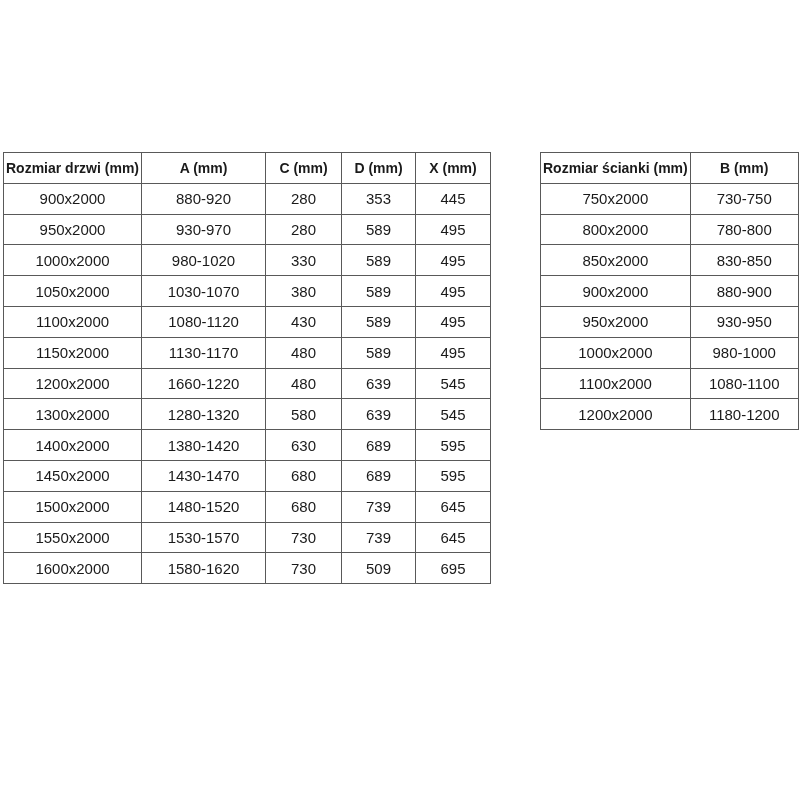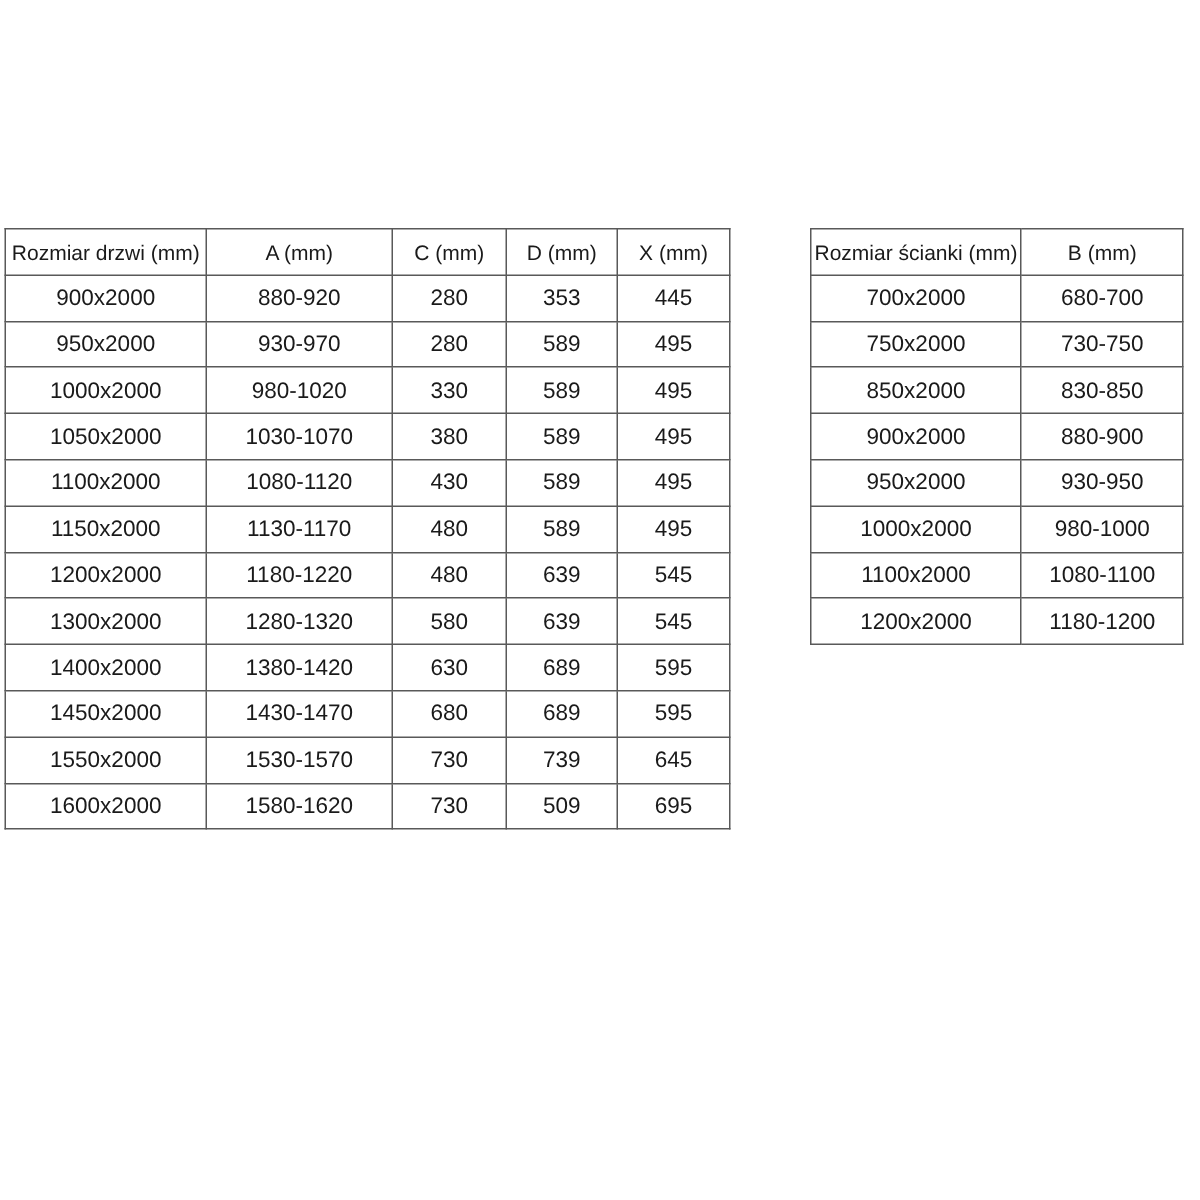--- a/index.html
+++ b/index.html
@@ -31,21 +31,21 @@
     border: 1px solid #595959;
     text-align: center;
     vertical-align: middle;
     padding: 0 2px;
     white-space: nowrap;
     overflow: hidden;
     font-size: 15px;
     color: #1a1a1a;
   }
   table.spec th {
-    font-weight: normal;
+    font-weight: bold;
     font-size: 14px;
   }
   
   .doors col.c0 { width: 134px; }
   .doors col.c1 { width: 124px; }
   .doors col.c2 { width: 76px; }
   .doors col.c3 { width: 74px; }
   .doors col.c4 { width: 75px; }
   .walls col.c0 { width: 138px; }
   .walls col.c1 { width: 108px; }
@@ -110,21 +110,21 @@
         </tr>
         <tr>
           <td>1150x2000</td>
           <td>1130-1170</td>
           <td>480</td>
           <td>589</td>
           <td>495</td>
         </tr>
         <tr>
           <td>1200x2000</td>
-          <td>1180-1220</td>
+          <td>1660-1220</td>
           <td>480</td>
           <td>639</td>
           <td>545</td>
         </tr>
         <tr>
           <td>1300x2000</td>
           <td>1280-1320</td>
           <td>580</td>
           <td>639</td>
           <td>545</td>
@@ -135,20 +135,27 @@
           <td>630</td>
           <td>689</td>
           <td>595</td>
         </tr>
         <tr>
           <td>1450x2000</td>
           <td>1430-1470</td>
           <td>680</td>
           <td>689</td>
           <td>595</td>
+        </tr>
+        <tr>
+          <td>1500x2000</td>
+          <td>1480-1520</td>
+          <td>680</td>
+          <td>739</td>
+          <td>645</td>
         </tr>
         <tr>
           <td>1550x2000</td>
           <td>1530-1570</td>
           <td>730</td>
           <td>739</td>
           <td>645</td>
         </tr>
         <tr>
           <td>1600x2000</td>
@@ -166,28 +173,28 @@
         <col class="c1">
     </colgroup>
     <thead>
       <tr>
           <th>Rozmiar ścianki (mm)</th>
           <th>B (mm)</th>
         </tr>
     </thead>
     <tbody>
         <tr>
-          <td>700x2000</td>
-          <td>680-700</td>
-        </tr>
-        <tr>
           <td>750x2000</td>
           <td>730-750</td>
         </tr>
         <tr>
+          <td>800x2000</td>
+          <td>780-800</td>
+        </tr>
+        <tr>
           <td>850x2000</td>
           <td>830-850</td>
         </tr>
         <tr>
           <td>900x2000</td>
           <td>880-900</td>
         </tr>
         <tr>
           <td>950x2000</td>
           <td>930-950</td>

